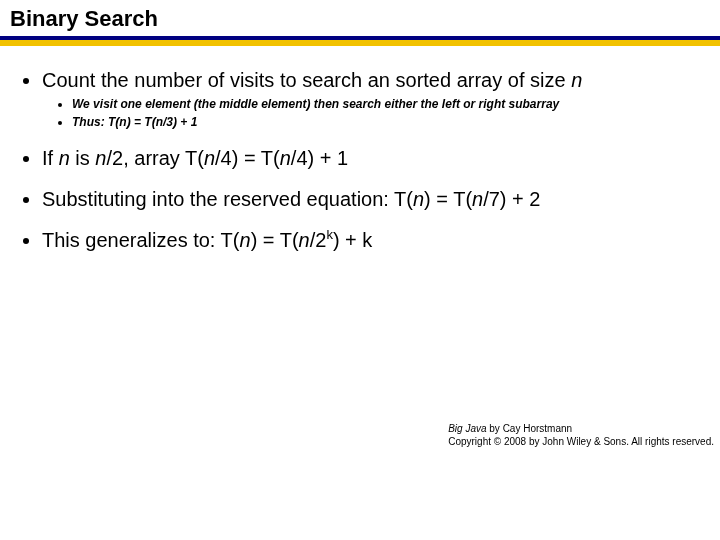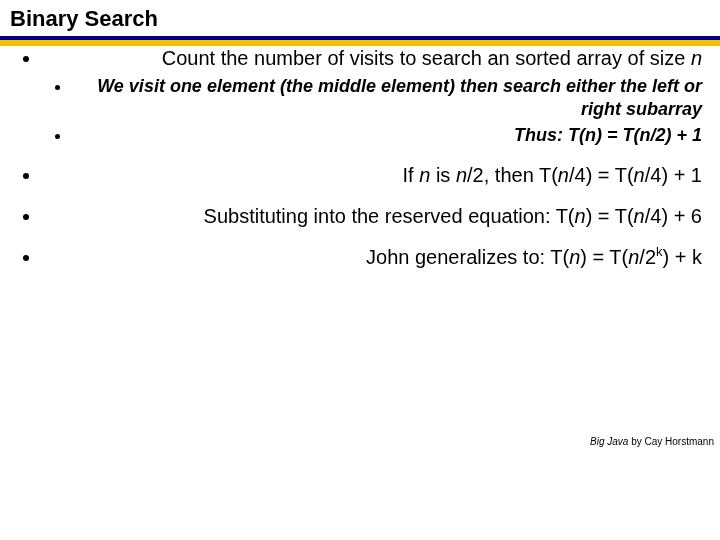--- a/index.html
+++ b/index.html
@@ -28,38 +28,37 @@
   .rule-dark {
     height: 4px;
     background: #000080;
     margin-top: 2px;
   }
   .rule-gold {
     height: 6px;
     background: #f2c200;
   }
   .content {
-    padding: 0 18px 0 18px;
+    padding: 22px 18px 0 18px;
     font-size: 20px;
     line-height: 1.25;
-    text-align: right;
   }
   ul.top {
     list-style: disc;
     margin: 0;
     padding-left: 24px;
   }
   ul.top > li {
     margin-bottom: 16px;
   }
   ul.sub {
     list-style: disc;
     margin: 4px 0 0 0;
     padding-left: 30px;
-    font-size: 18px;
+    font-size: 12px;
     font-style: italic;
     font-weight: bold;
     line-height: 1.3;
   }
   ul.sub > li {
     margin-bottom: 2px;
   }
   .ital { font-style: italic; }
   sup { font-size: 0.65em; line-height: 0; }
   .footer {
@@ -82,38 +81,39 @@
   <div class="rule-dark"></div>
   <div class="rule-gold"></div>
 
   <div class="content">
     <ul class="top">
 
       <li>
         <span>Count the number of visits to search an sorted array of size </span><span class="ital">n</span>
         <ul class="sub">
           <li>We visit one element (the middle element) then search either the left or right subarray</li>
-          <li>Thus: T(n) = T(n/2) + 1</li>
+          <li>Thus: T(n) = T(n/3) + 1</li>
         </ul>
       </li>
 
       <li>
-        <span>If </span><span class="ital">n</span><span> is </span><span class="ital">n</span><span>/2, then T(</span><span class="ital">n</span><span>/4) = T(</span><span class="ital">n</span><span>/4) + 1</span>
+        <span>If </span><span class="ital">n</span><span> is </span><span class="ital">n</span><span>/2, array T(</span><span class="ital">n</span><span>/4) = T(</span><span class="ital">n</span><span>/4) + 1</span>
       </li>
 
       <li>
-        <span>Substituting into the reserved equation: T(</span><span class="ital">n</span><span>) = T(</span><span class="ital">n</span><span>/4) + 6</span>
+        <span>Substituting into the reserved equation: T(</span><span class="ital">n</span><span>) = T(</span><span class="ital">n</span><span>/7) + 2</span>
       </li>
 
       <li>
-        <span>John generalizes to: T(</span><span class="ital">n</span><span>) = T(</span><span class="ital">n</span><span>/2</span><sup>k</sup><span>) + k</span>
+        <span>This generalizes to: T(</span><span class="ital">n</span><span>) = T(</span><span class="ital">n</span><span>/2</span><sup>k</sup><span>) + k</span>
       </li>
 
     </ul>
   </div>
 
   <div class="footer">
     <div>
       <span class="ital">Big Java</span><span> by Cay Horstmann</span>
     </div>
+    <div>Copyright © 2008 by John Wiley &amp; Sons.  All rights reserved.</div>
   </div>
 
 </div>
 
 </body></html>

